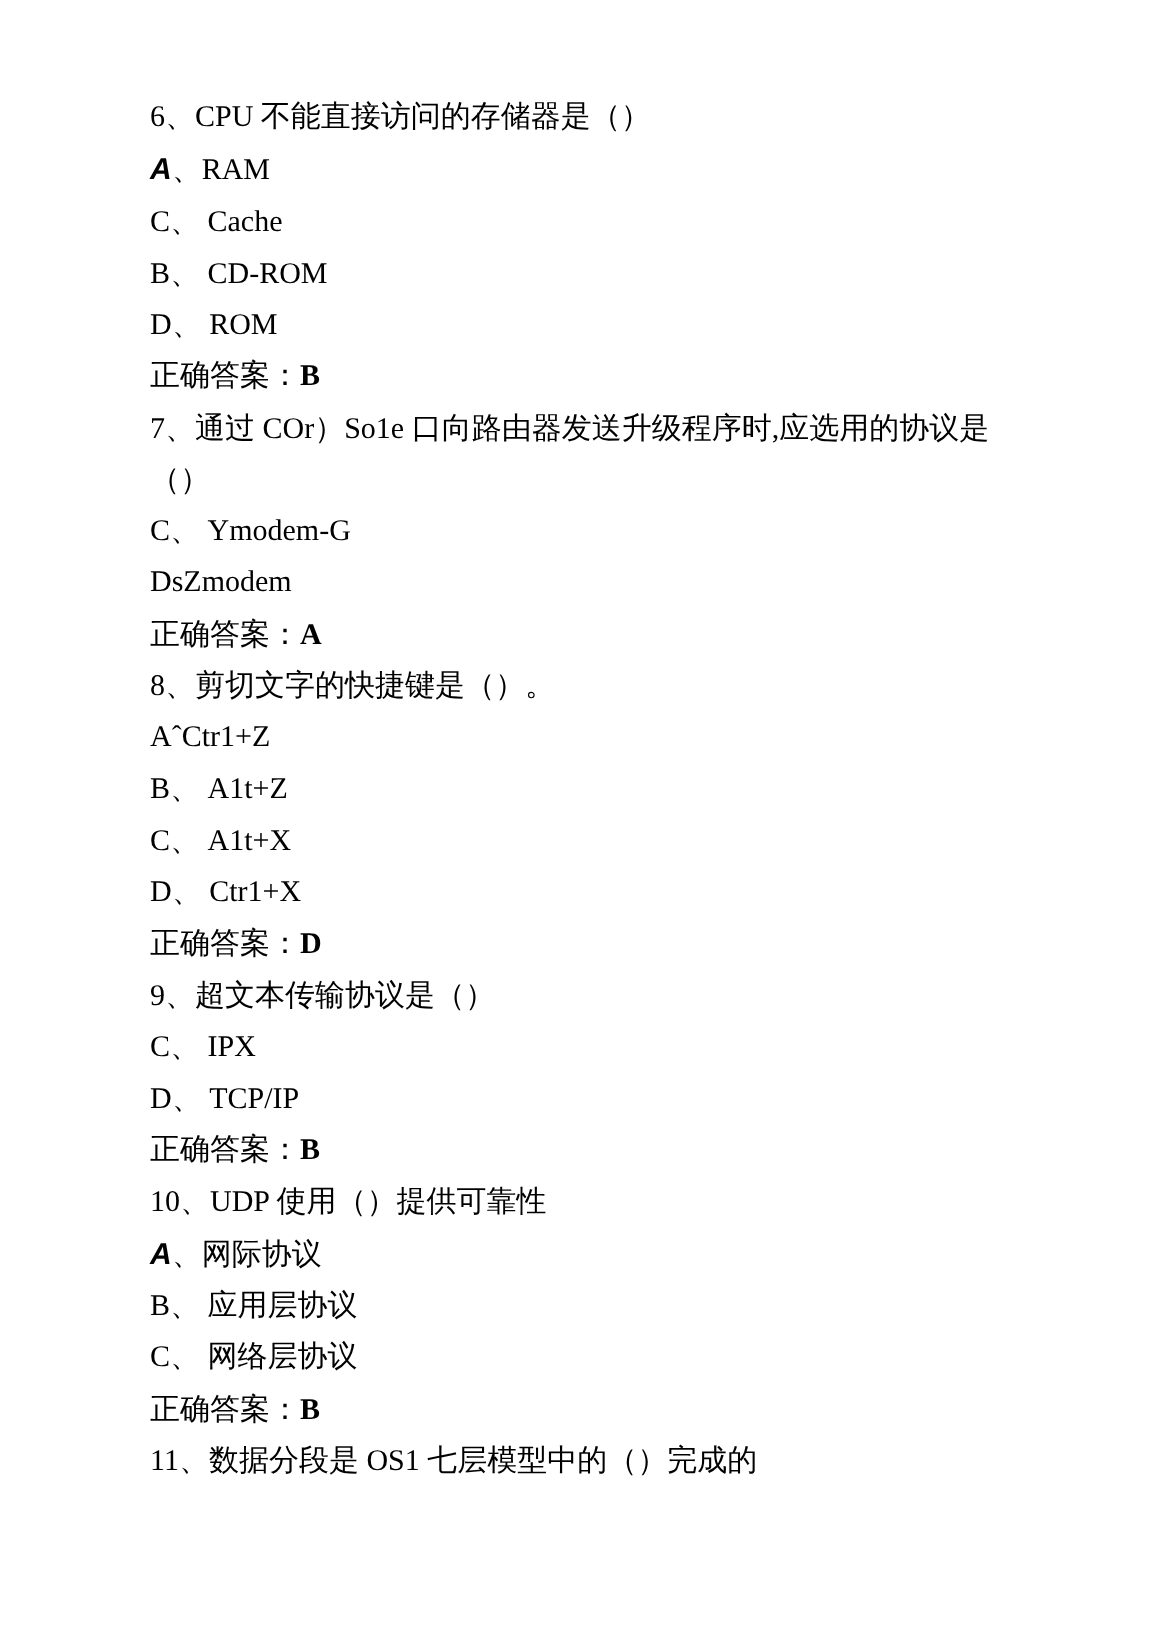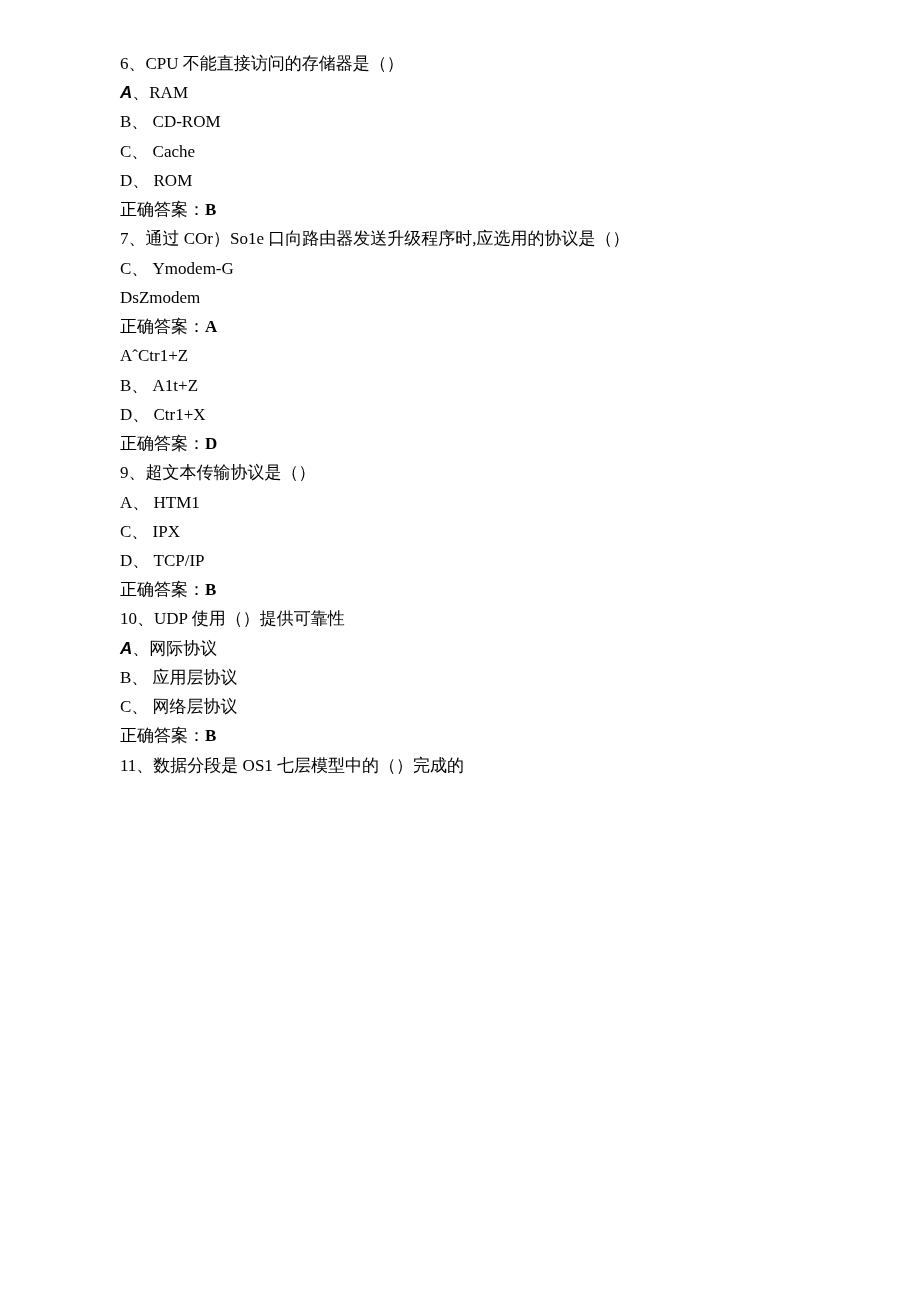--- a/index.html
+++ b/index.html
@@ -3,22 +3,22 @@
 <meta charset="utf-8">
 <style>
   body {
     margin: 0;
     padding: 0;
     background: #ffffff;
     font-family: "SimSun", "宋体", serif;
     width: 920px;
   }
   .page {
-    padding: 49px 120px 60px 120px;
-    font-size: 17px;
+    padding: 74px 120px 60px 120px;
+    font-size: 24px;
     line-height: 1.72;
     color: #000000;
   }
   .line {
     white-space: pre-wrap;
   }
   .bold {
     font-weight: bold;
   }
   .italic {
@@ -28,37 +28,38 @@
     font-family: Arial, "Helvetica", sans-serif;
   }
 </style>
 </head>
 <body>
 
 <div class="page">
 
   <div class="line">6、CPU 不能直接访问的存储器是（）</div>
   <div class="line"><span class="italic bold sans">A</span><span>、</span><span>RAM</span></div>
+  <div class="line">C、 Cache</div>
   <div class="line">B、 CD-ROM</div>
-  <div class="line">C、 Cache</div>
   <div class="line">D、 ROM</div>
   <div class="line"><span>正确答案：</span><span class="bold">B</span></div>
 
   <div class="line">7、通过 COr）So1e 口向路由器发送升级程序时,应选用的协议是（）</div>
   <div class="line">C、 Ymodem-G</div>
   <div class="line">DsZmodem</div>
   <div class="line"><span>正确答案：</span><span class="bold">A</span></div>
 
+  <div class="line">8、剪切文字的快捷键是（）。</div>
   <div class="line">AˆCtr1+Z</div>
   <div class="line">B、 A1t+Z</div>
+  <div class="line">C、 A1t+X</div>
   <div class="line">D、 Ctr1+X</div>
   <div class="line"><span>正确答案：</span><span class="bold">D</span></div>
 
   <div class="line">9、超文本传输协议是（）</div>
-  <div class="line">A、 HTM1</div>
   <div class="line">C、 IPX</div>
   <div class="line">D、 TCP/IP</div>
   <div class="line"><span>正确答案：</span><span class="bold">B</span></div>
 
   <div class="line">10、UDP 使用（）提供可靠性</div>
   <div class="line"><span class="italic bold sans">A</span><span>、</span><span>网际协议</span></div>
   <div class="line">B、 应用层协议</div>
   <div class="line">C、 网络层协议</div>
   <div class="line"><span>正确答案：</span><span class="bold">B</span></div>
 

